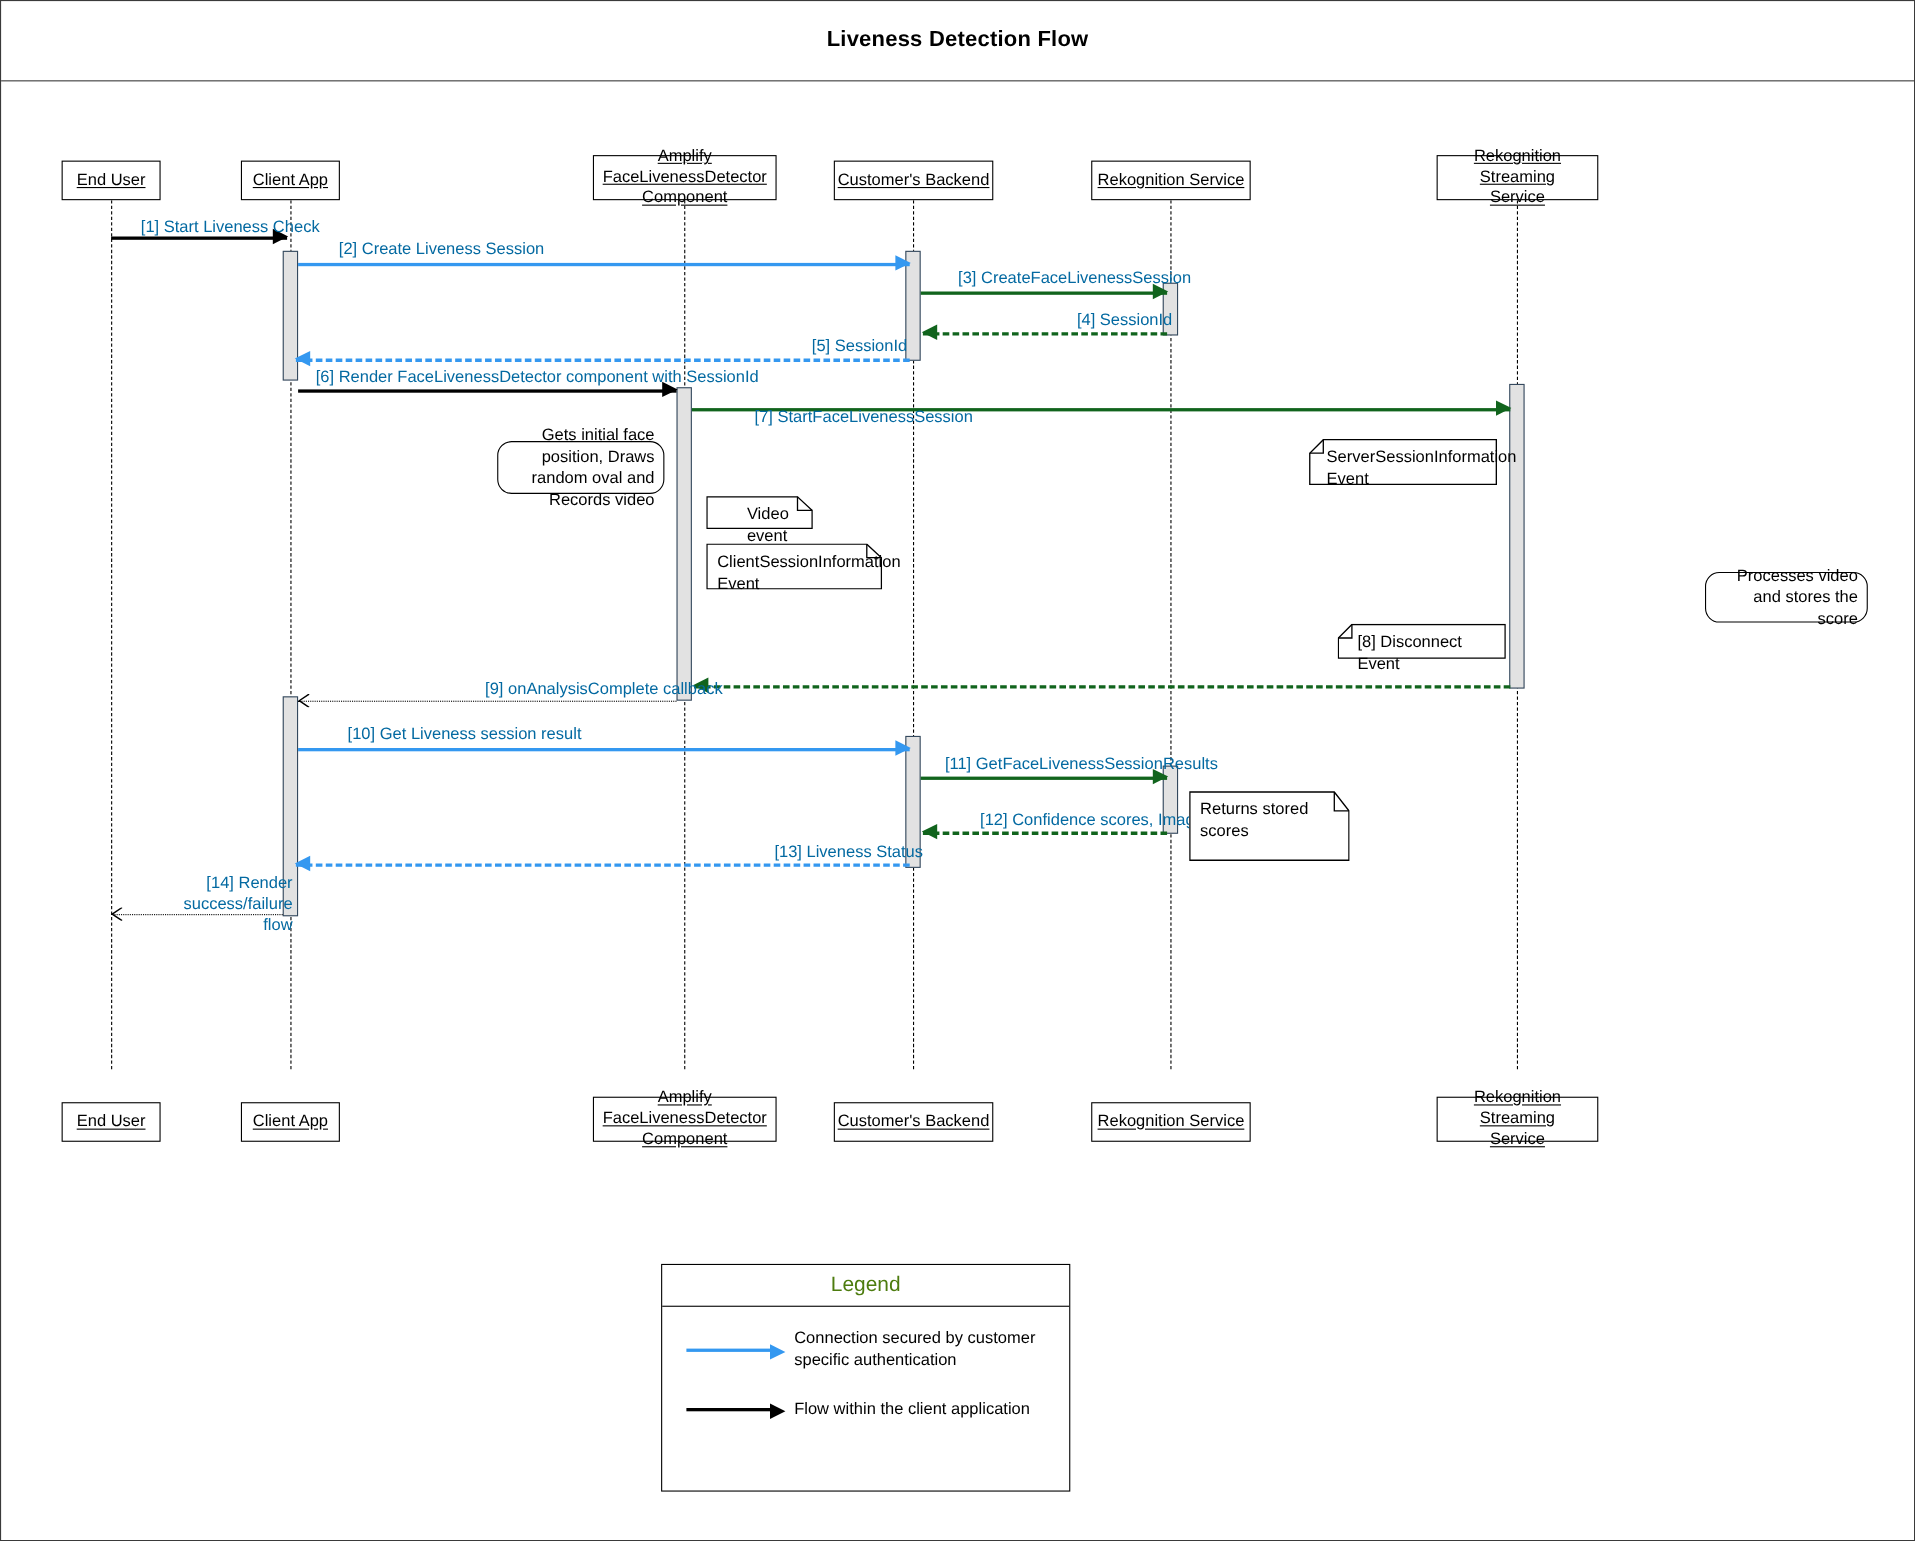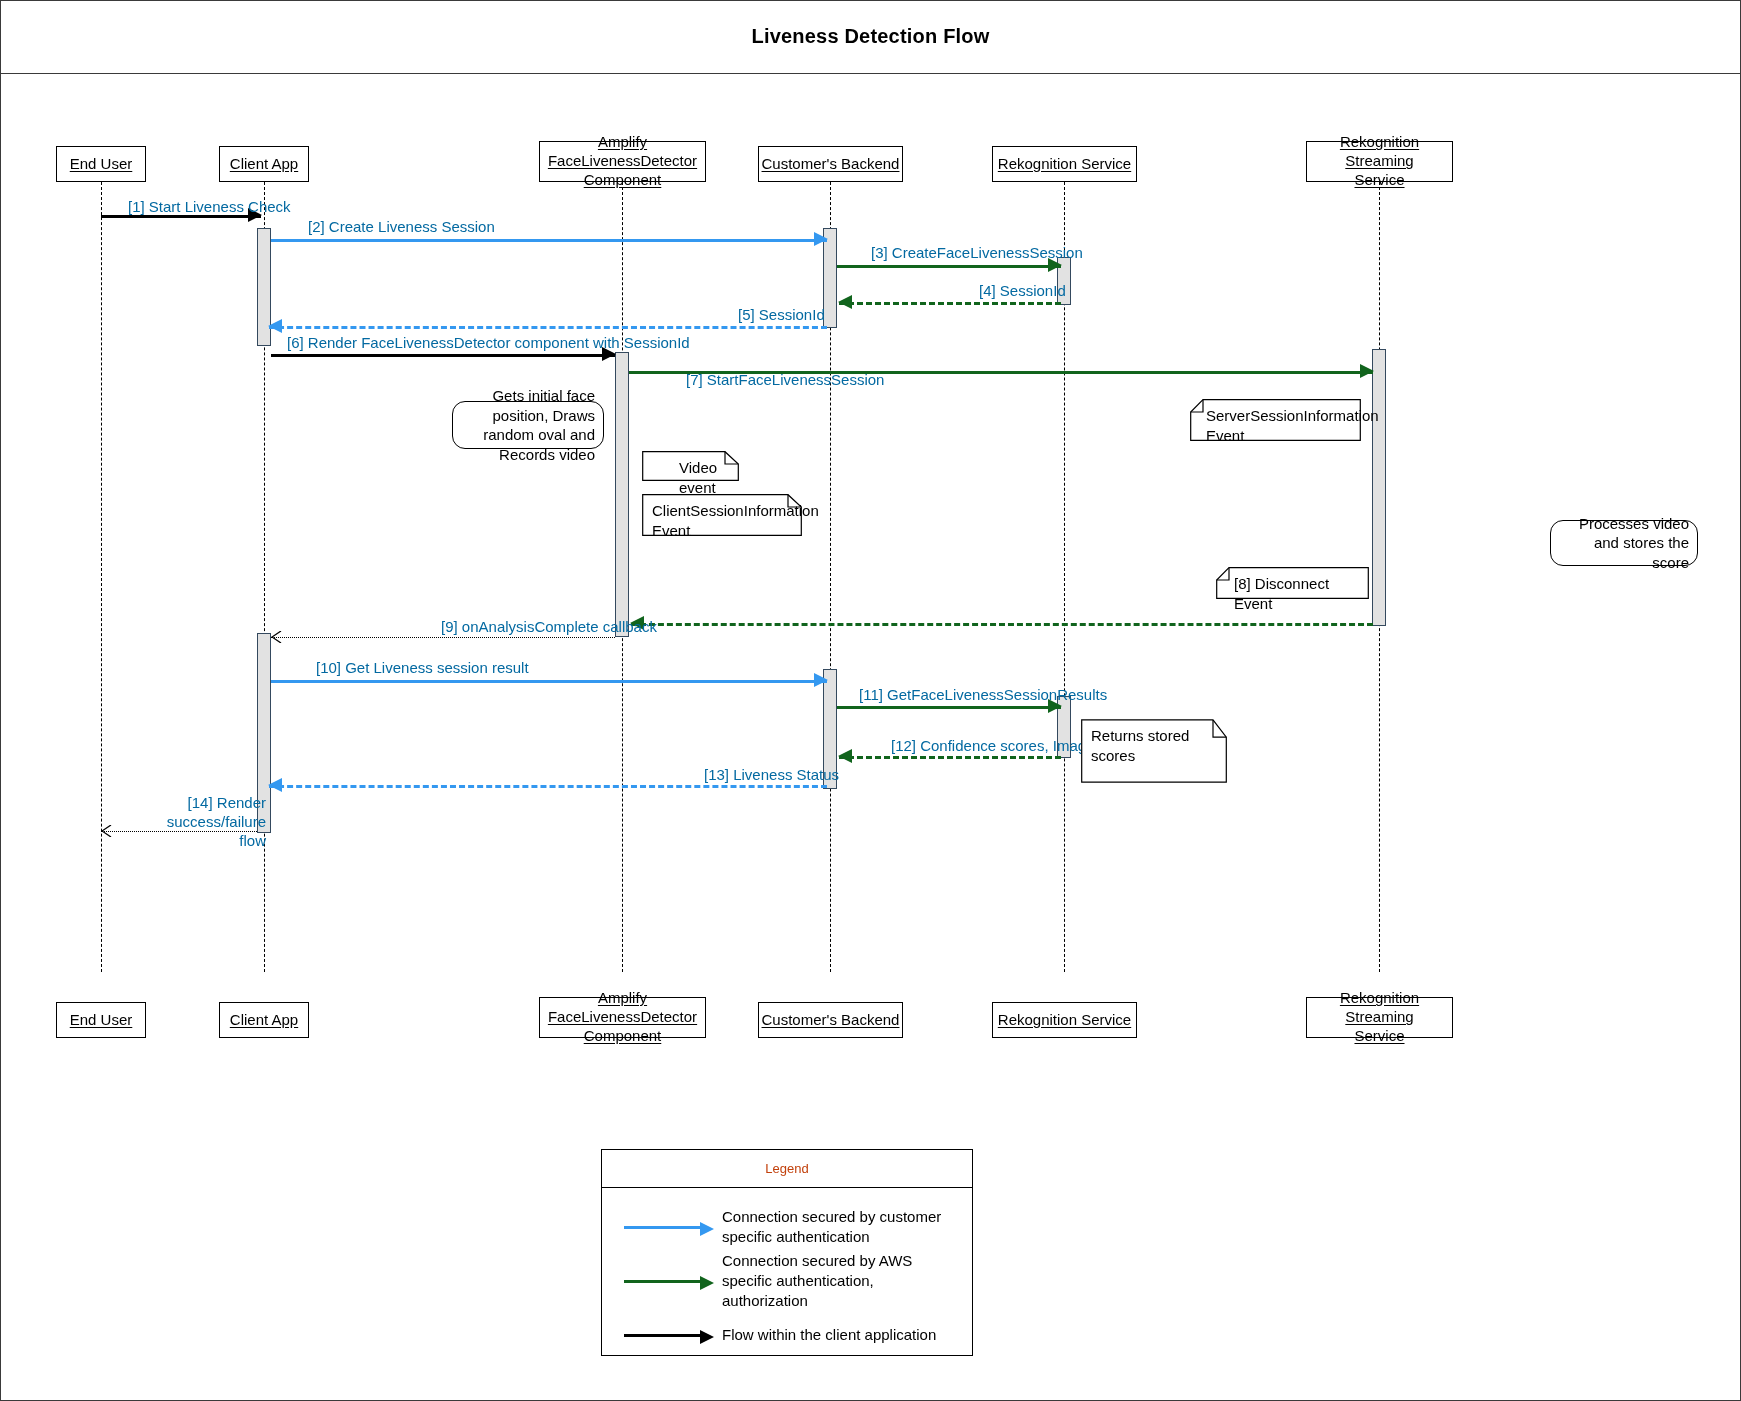--- a/index.html
+++ b/index.html
@@ -100,21 +100,21 @@
   .legend{
     position:absolute;
     border:1.3px solid #000;
     background:#fff;
     box-sizing:border-box;
     z-index:9;
   }
   .legend-title{
     height:37px;border-bottom:1.3px solid #000;
     display:flex;align-items:center;justify-content:center;
-    font-size:13px;color:#c2410c;text-align:right;
+    font-size:19px;color:#4d7c0f;text-align:right;
   }
   .legend-rows{padding:0;}
   .legend-row{
     display:flex;align-items:center;
     height:54px;
   }
   .legend-arrow{
     width:120px;flex:0 0 120px;
     display:flex;align-items:center;justify-content:center;
     position:relative;height:100%;
@@ -335,28 +335,20 @@
     <div class="legend-rows" style="padding-top:12px;">
       <div class="legend-row">
         <div class="legend-arrow" style="--c:#3498f0;">
           <div class="ln">
               <div class="hd"></div>
             </div>
         </div>
         <div class="legend-text" style="width:225px;">Connection secured by customer specific authentication</div>
       </div>
       <div class="legend-row">
-        <div class="legend-arrow" style="--c:#11641d;">
-          <div class="ln">
-              <div class="hd"></div>
-            </div>
-        </div>
-        <div class="legend-text" style="width:240px;">Connection secured by AWS specific authentication, authorization</div>
-      </div>
-      <div class="legend-row">
         <div class="legend-arrow" style="--c:#000000;">
           <div class="ln">
               <div class="hd"></div>
             </div>
         </div>
         <div class="legend-text" style="width:240px;">Flow within the client application</div>
       </div>
     </div>
   </div>
 

